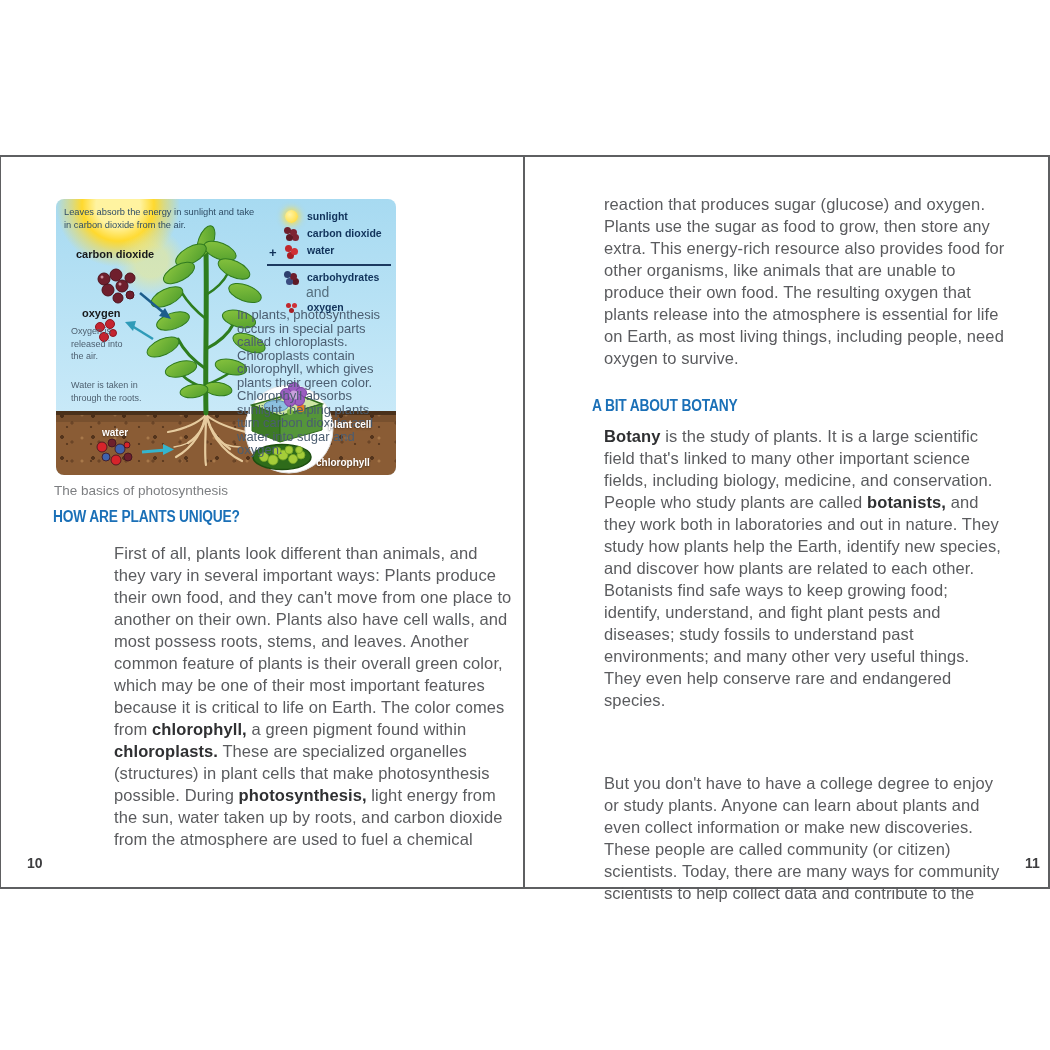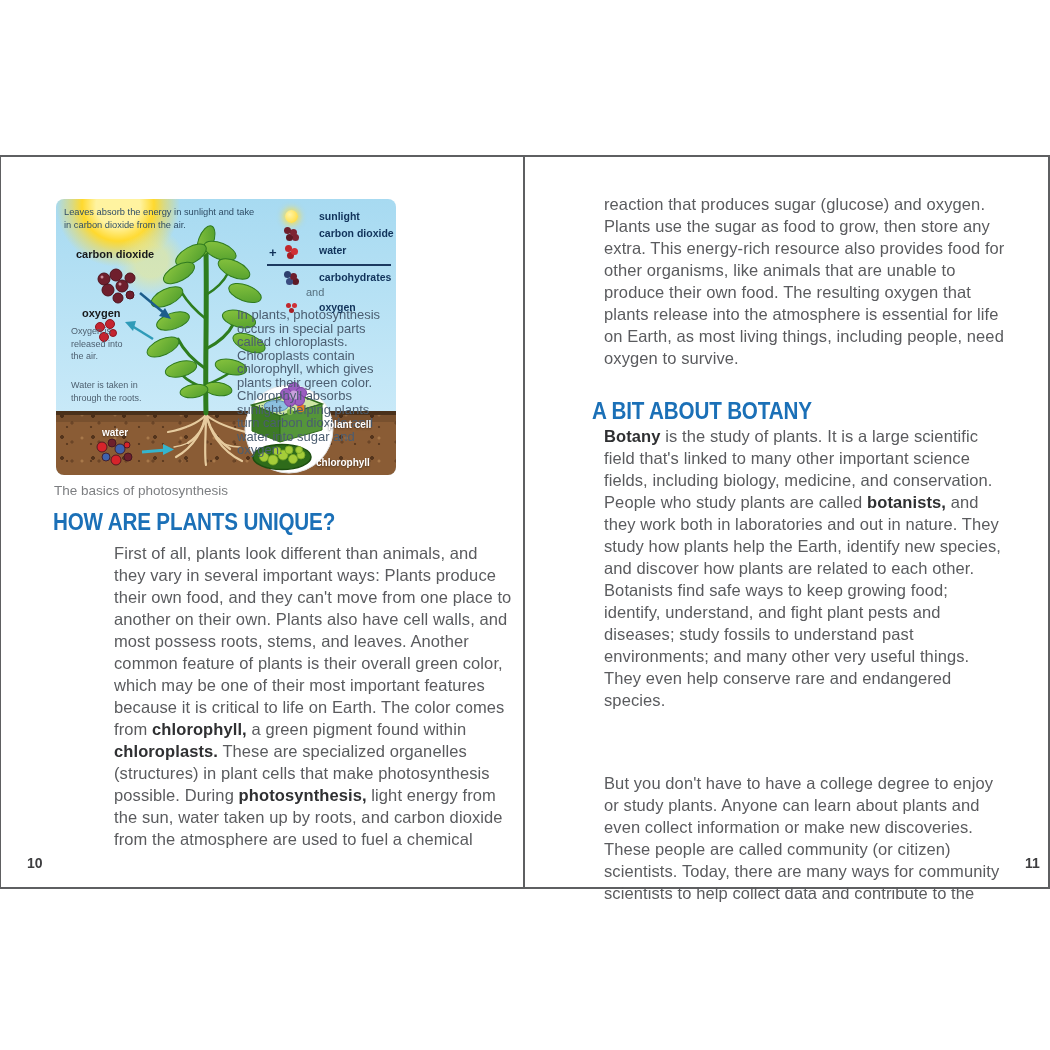--- a/index.html
+++ b/index.html
@@ -13,21 +13,21 @@
   .canvas{position:relative;width:1050px;height:1050px;background:#fff;overflow:hidden;}
 
   
   .spread{position:absolute;left:-1px;top:155px;width:1051px;height:734px;background:#fff;
           border:2px solid var(--border-gray);}
   .divider{position:absolute;left:522px;top:0;width:2px;height:100%;background:var(--border-gray);}
 
   
   .body-para{font-size:16.5px;line-height:22px;letter-spacing:.1px;color:var(--body-text);}
   .body-para b{color:#2f3032;font-weight:700;}
-  .sec-heading{color:var(--heading-blue);font-weight:700;font-size:24px;white-space:nowrap;}
+  .sec-heading{color:var(--heading-blue);font-weight:700;font-size:16px;white-space:nowrap;}
   .cond{display:inline-block;transform:scaleX(.86);transform-origin:left center;letter-spacing:-.2px;}
   .pagenum{position:absolute;font-size:14px;font-weight:700;color:#3e3e40;margin-left:8px;}
 
   
   .figure{position:absolute;left:55px;top:42px;width:340px;height:276px;border-radius:8px;overflow:hidden;
     background:
       radial-gradient(circle at 95px 62px, rgba(255,236,110,.45) 0 16px, rgba(255,236,110,0) 34px),
       radial-gradient(circle at 62px 6px, #fff3a0 0 22px, #ffd92e 36px, rgba(255,217,46,.55) 46px, rgba(255,217,46,0) 62px),
       linear-gradient(180deg,#a7daf1 0%,#bfe5f6 55%,#d2edfa 100%);}
   .soil{position:absolute;left:0;right:0;bottom:0;height:64px;background-color:#8a5c35;
@@ -49,24 +49,24 @@
   .note-oxy{left:15px;top:126px;width:60px;}
   .note-water{left:15px;top:180px;width:90px;}
   .fig-sidetext{position:absolute;left:181px;top:109px;width:156px;font-size:13px;line-height:13.5px;color:#4b5d70;}
   .soil-label{position:absolute;font-size:10px;font-weight:700;color:#fff;text-shadow:0 1px 2px rgba(0,0,0,.45);}
   .lbl-water{left:46px;top:228px;}
   .lbl-plantcell{left:272px;top:220px;}
   .lbl-chloroplast{left:260px;top:258px;}
 
   
   .legend{position:absolute;left:228px;top:8px;width:112px;}
-  .leg-row{display:flex;align-items:center;height:17px;gap:12px;}
+  .leg-row{display:flex;align-items:center;height:17px;}
   .leg-ic{width:16px;height:14px;position:relative;flex:0 0 16px;margin-right:7px;}
   .leg-label{font-size:10.5px;font-weight:700;color:var(--legend-navy);white-space:nowrap;}
-  .leg-and{font-size:11px;font-weight:400;color:#56707f;padding-left:22px;height:13px;display:flex;align-items:center;}
+  .leg-and{font-size:14px;font-weight:400;color:#56707f;padding-left:22px;height:13px;display:flex;align-items:center;}
   .gap8{height:10px;}
   .dot{position:absolute;border-radius:50%;}
   .ic-sun .dot{left:1px;top:1px;width:13px;height:13px;background:radial-gradient(circle at 35% 35%,#fff4a6,#ffd629);box-shadow:0 0 6px 2px rgba(255,221,64,.85);}
   .ic-co2 .d1{left:0;top:1px;width:7px;height:7px;background:#6f1f2d;box-shadow:6px 2px 0 #7d2433,2px 7px 0 #5e1a26,8px 7px 0 #7d2433;}
   .ic-wat .d1{left:1px;top:2px;width:7px;height:7px;background:#c1272d;box-shadow:6px 3px 0 #d03036,2px 7px 0 #a81e24;}
   .ic-carb .d1{left:0;top:1px;width:7px;height:7px;background:#2e3f6e;box-shadow:6px 2px 0 #6f1f2d,2px 7px 0 #3a4c80,8px 7px 0 #5e1a26;}
   .ic-oxy .d1{left:2px;top:3px;width:5px;height:5px;background:#c1272d;box-shadow:6px 0 0 #d03036,3px 5px 0 #a81e24;}
   .leg-plus{position:absolute;left:213px;top:46px;font-size:13px;font-weight:700;color:var(--legend-navy);}
   .leg-line{position:absolute;left:211px;top:65px;width:124px;height:2px;background:#1c3a60;}
 

